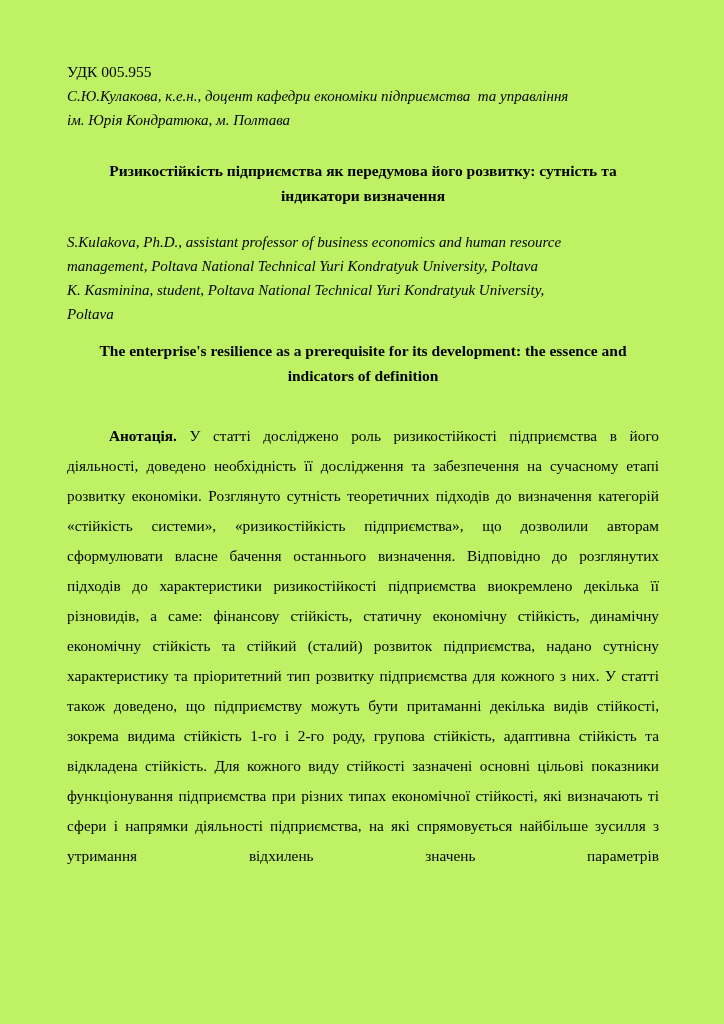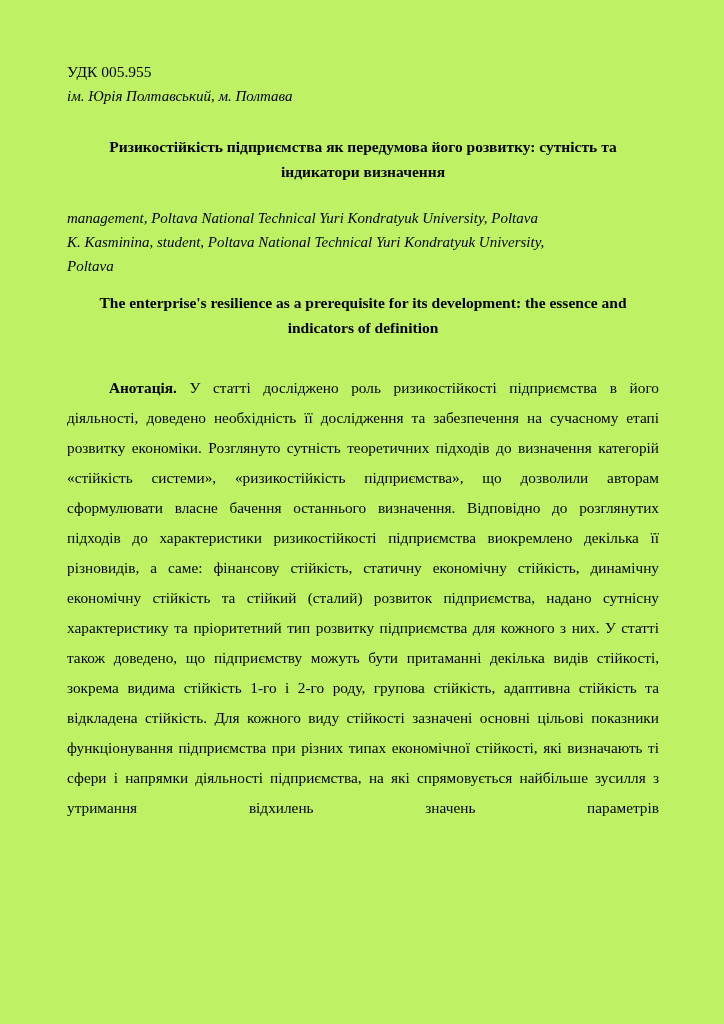--- a/index.html
+++ b/index.html
@@ -111,28 +111,30 @@
 </style>
 </head>
 <body>
 
 <div class="page">
   <div class="content">
 
     <div class="udc">УДК 005.955</div>
 
     <div class="author-block author-block-ua">
-      <span class="ln">ім. Юрія Полтавський, м. Полтава</span>
+      <span class="ln">С.Ю.Кулакова, к.е.н., доцент кафедри економіки підприємства  та управління</span>
+      <span class="ln">ім. Юрія Кондратюка, м. Полтава</span>
     </div>
 
     <h1 class="doc-title title-ua">Ризикостійкість підприємства як передумова його розвитку: сутність та індикатори визначення</h1>
 
     <div class="gap-after-title-ua"></div>
 
     <div class="author-block author-block-en">
+      <span class="ln">S.Kulakova, Ph.D., assistant professor of business economics and human resource</span>
       <span class="ln">management, Poltava National Technical Yuri Kondratyuk University, Poltava</span>
       <span class="ln">K. Kasminina, student, Poltava National Technical Yuri Kondratyuk University,</span>
       <span class="ln">Poltava</span>
     </div>
 
     <h1 class="doc-title title-en">The enterprise's resilience as a prerequisite for its development: the essence and indicators of definition</h1>
 
     <div class="gap-after-title-en"></div>
 
     <p class="abstract">

